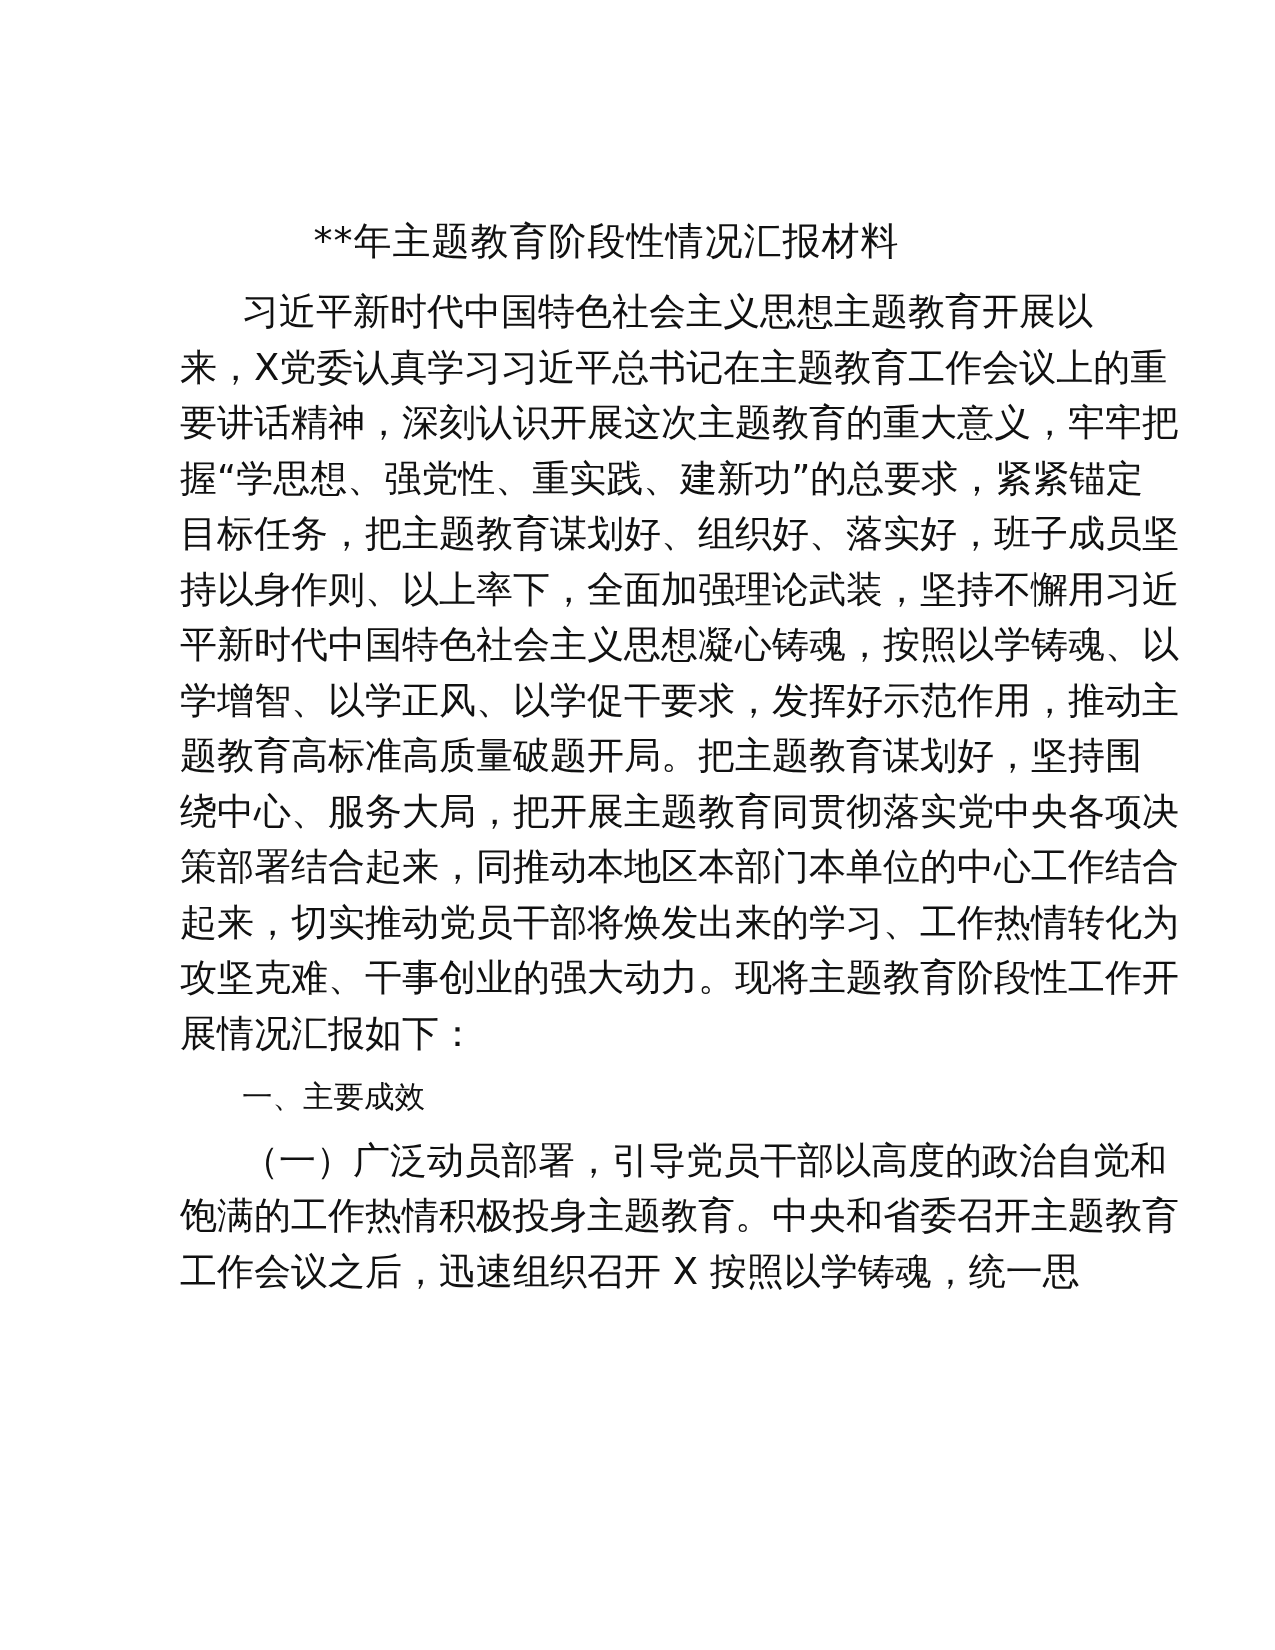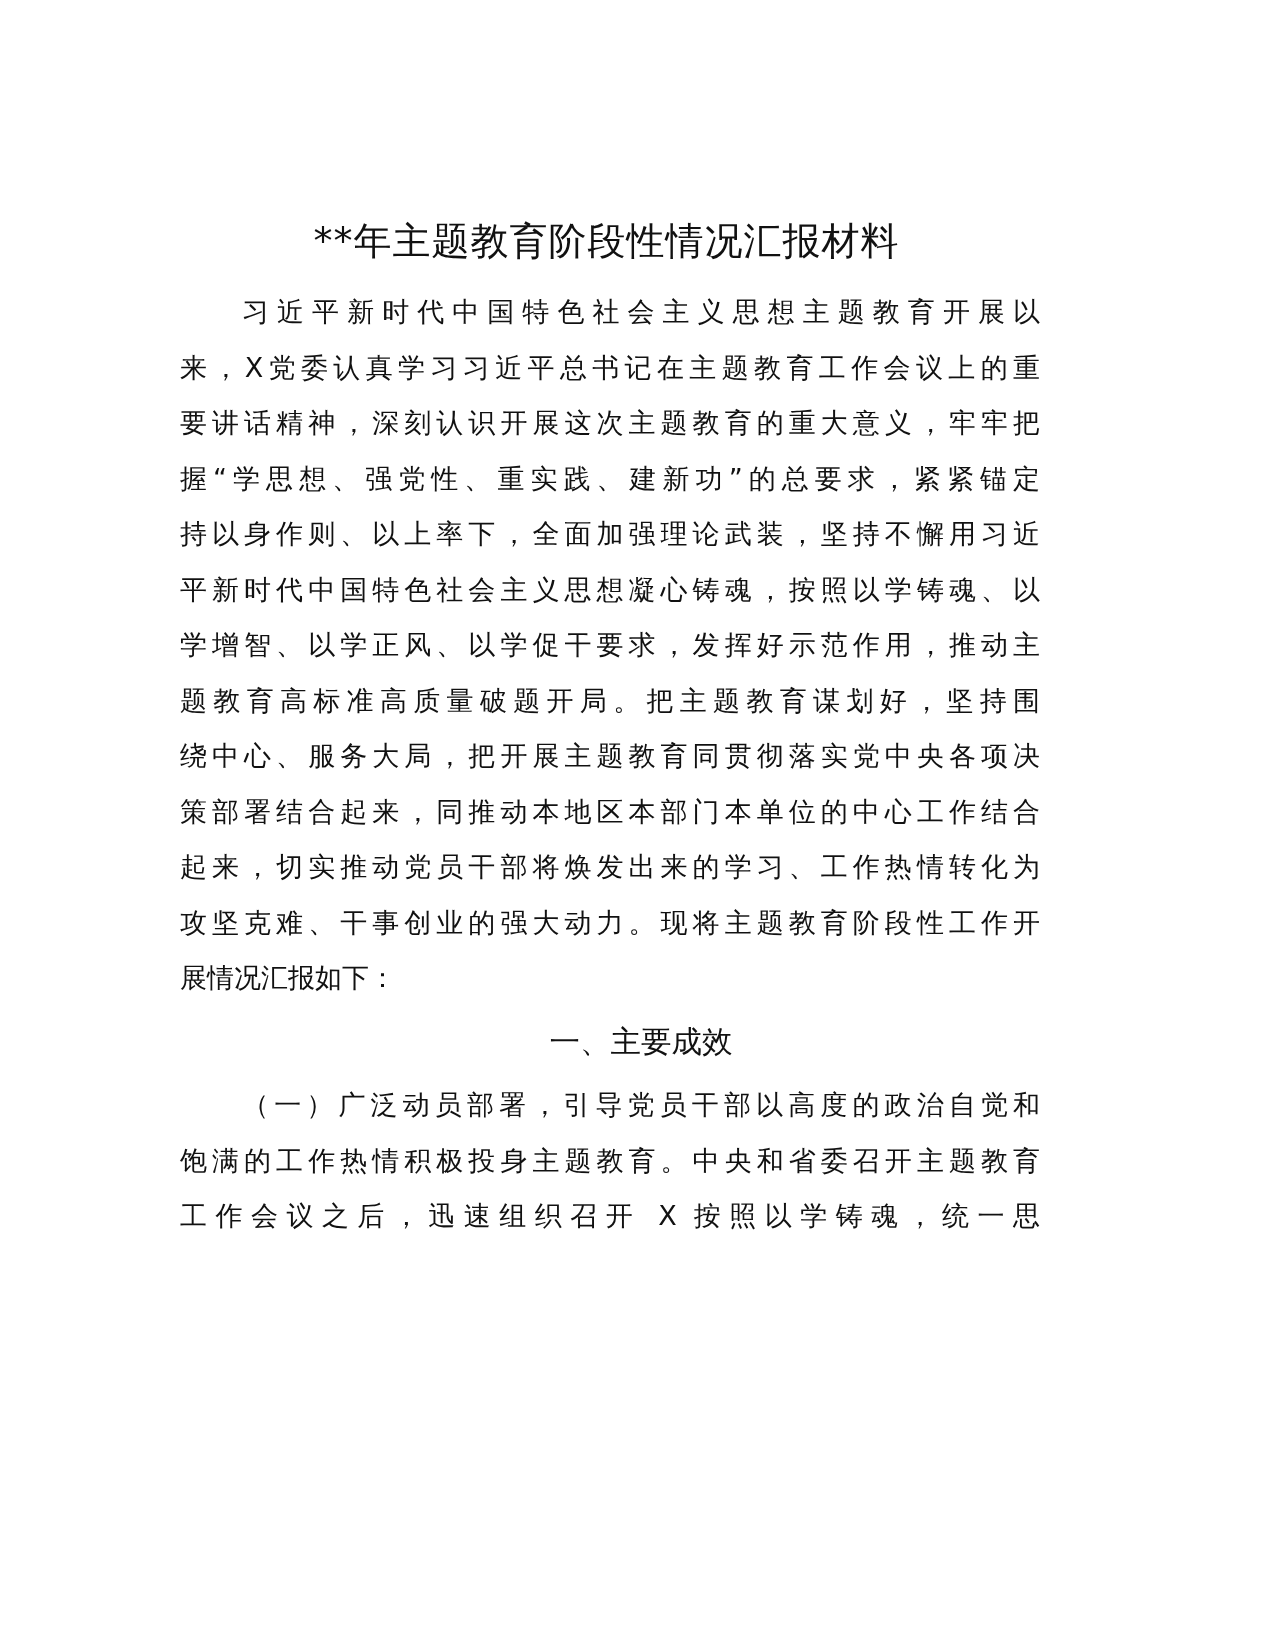--- a/index.html
+++ b/index.html
@@ -39,21 +39,21 @@
     .body {
       position: absolute;
       left: 180px;
       top: 284px;
       width: 860px;
     }
     .line {
       display: block;
       height: 55.5px;
       line-height: 55.5px;
-      font-size: 27px;
+      font-size: 37px;
       white-space: nowrap;
       text-align: justify;
       text-align-last: justify;
       color: #111111;
     }
     .line.last {
       text-align-last: left;
     }
     .line.indent {
       padding-left: 62px;
@@ -61,35 +61,35 @@
     .heading {
       display: block;
       height: 55.5px;
       line-height: 55.5px;
       font-size: 30.5px;
       white-space: nowrap;
       padding-left: 62px;
       margin-top: 8px;
       margin-bottom: 8px;
       color: #111111;
-      text-align: center;
     }
   </style>
 </head>
 <body>
 
 <div class="page">
   <h1 class="title">**年主题教育阶段性情况汇报材料</h1>
 
   <div class="body">
     <div>
       <span class="line indent">习近平新时代中国特色社会主义思想主题教育开展以</span>
       <span class="line">来，X党委认真学习习近平总书记在主题教育工作会议上的重</span>
       <span class="line">要讲话精神，深刻认识开展这次主题教育的重大意义，牢牢把</span>
       <span class="line">握“学思想、强党性、重实践、建新功”的总要求，紧紧锚定</span>
+      <span class="line">目标任务，把主题教育谋划好、组织好、落实好，班子成员坚</span>
       <span class="line">持以身作则、以上率下，全面加强理论武装，坚持不懈用习近</span>
       <span class="line">平新时代中国特色社会主义思想凝心铸魂，按照以学铸魂、以</span>
       <span class="line">学增智、以学正风、以学促干要求，发挥好示范作用，推动主</span>
       <span class="line">题教育高标准高质量破题开局。把主题教育谋划好，坚持围</span>
       <span class="line">绕中心、服务大局，把开展主题教育同贯彻落实党中央各项决</span>
       <span class="line">策部署结合起来，同推动本地区本部门本单位的中心工作结合</span>
       <span class="line">起来，切实推动党员干部将焕发出来的学习、工作热情转化为</span>
       <span class="line">攻坚克难、干事创业的强大动力。现将主题教育阶段性工作开</span>
       <span class="line last">展情况汇报如下：</span>
     </div>

